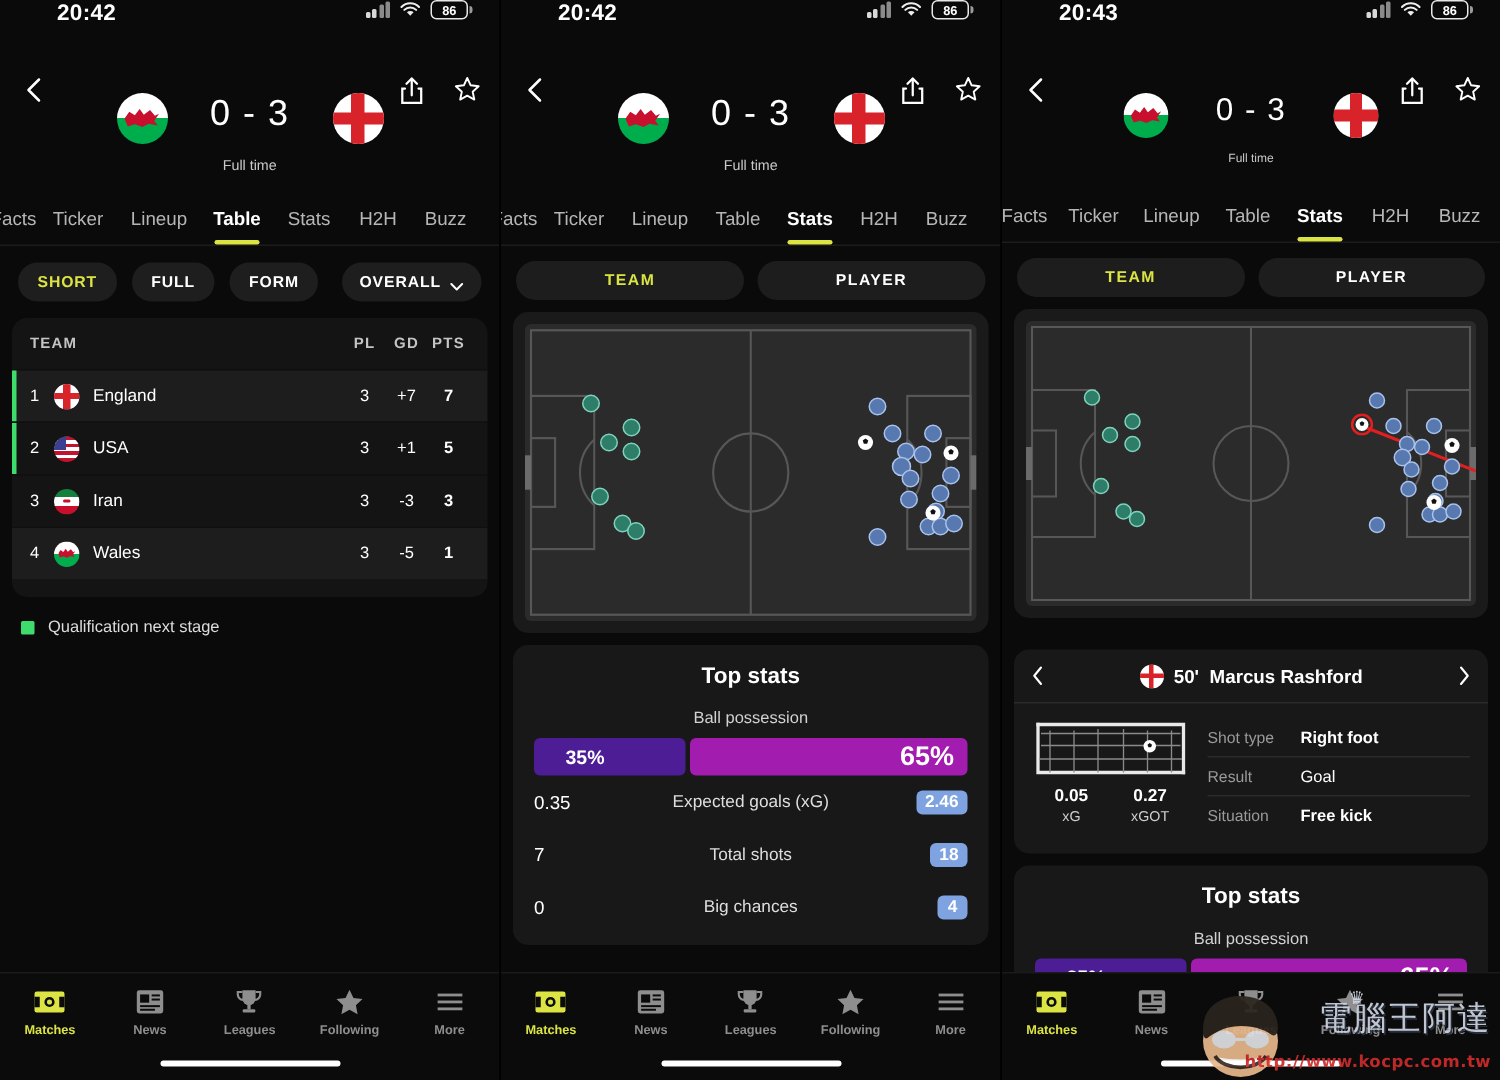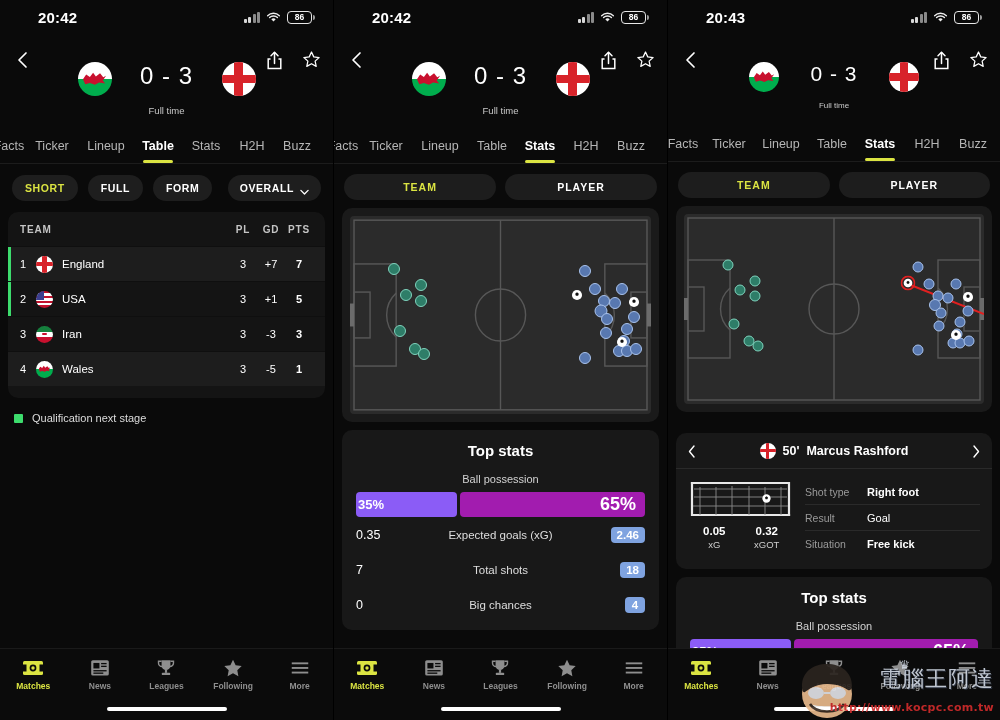--- a/index.html
+++ b/index.html
@@ -8,21 +8,21 @@
     background: #000;
     font-family: "Liberation Sans", sans-serif;
     overflow: hidden;
   }
   .screen { position: relative; width: 1000px; height: 720px; display: flex; background:#000; }
   .panel { position: relative; width: 333px; height: 720px; background: #0a0a0a; overflow: hidden; }
   .panel.p2 { width: 334px; }
   .panel + .panel { border-left: 1px solid #000; }
 
   
-  .statusbar { height: 34px; display:flex; align-items:center; justify-content:space-between; padding: 16px 18px; gap: 44px; }
+  .statusbar { height: 34px; display:flex; align-items:flex-start; justify-content:space-between; padding: 0 18px; gap: 44px; }
   .sb-time { color:#fff; font-size:15px; font-weight:700; letter-spacing:.2px; margin-left:20px;}
   .sb-right { display:flex; align-items:center; gap:6px; }
   .sig { display:flex; align-items:flex-end; gap:1.5px; height:11px; }
   .sig i { display:block; width:3px; background:#8a8a8a; border-radius:1px; }
   .sig i:nth-child(1){height:4px;background:#d8d8d8}
   .sig i:nth-child(2){height:6px;background:#d8d8d8}
   .sig i:nth-child(3){height:9px;background:#8a8a8a}
   .sig i:nth-child(4){height:11px;background:#8a8a8a}
   .wifi { width:15px;height:11px; position:relative; }
   .wifi svg { width:15px;height:11px; display:block;}
@@ -133,22 +133,22 @@
   .info-row:last-child { border-bottom:none; }
   .info-k { width:62px; color:#9a9a9a; font-size:10.5px; }
   .info-v { color:#fff; font-size:11px; font-weight:700; }
   .info-v.plain { font-weight:400; }
 
   
   .statscard { margin:8px 8px 0 8px; background:#181818; border-radius:10px; padding:12px 14px 8px 14px; }
   .stats-title { text-align:center; color:#fff; font-size:15px; font-weight:700; }
   .stat-label-c { text-align:center; color:#d2d2d2; font-size:11px; margin:14px 0 7px 0; }
   .possbar { display:flex; gap:3px; height:25px; }
-  .poss-l { background:#8b5cf6; border-radius:4px; display:flex; align-items:center;
-            padding-left:2px; color:#fff; font-size:13px; font-weight:700; }
+  .poss-l { background:#4c1d95; border-radius:4px; display:flex; align-items:center;
+            padding-left:21px; color:#fff; font-size:13px; font-weight:700; }
   .poss-r { background:#a21caf; border-radius:4px; display:flex; align-items:center;
             justify-content:flex-end; padding-right:9px; color:#fff; font-size:18px; font-weight:700; flex:1; }
   .statline { display:flex; align-items:center; height:35px; }
   .sl-left { width:66px; color:#fff; font-size:12.5px; }
   .sl-mid { flex:1; text-align:center; color:#dedede; font-size:11.5px; }
   .sl-right { width:66px; display:flex; justify-content:flex-end; }
   .chip { background:#7fa3e0; color:#fff; font-size:11.5px; font-weight:700;
           border-radius:4px; padding:2px 6px; min-width:20px; text-align:center; }
 
   
@@ -801,21 +801,21 @@
                   <path d="M5 2.6 6.7 3.8 6 5.8H4L3.3 3.8Z" fill="#111"></path>
                 </svg>
             </div>
           </div>
           <div class="xg-row">
             <div class="xg-item">
               <div class="xg-val">0.05</div>
               <div class="xg-lab">xG</div>
             </div>
             <div class="xg-item">
-              <div class="xg-val">0.32</div>
+              <div class="xg-val">0.27</div>
               <div class="xg-lab">xGOT</div>
             </div>
           </div>
         </div>
         <div class="info-col">
           <div class="info-row">
             <div class="info-k">Shot type</div>
             <div class="info-v">Right foot</div>
           </div>
           <div class="info-row">

